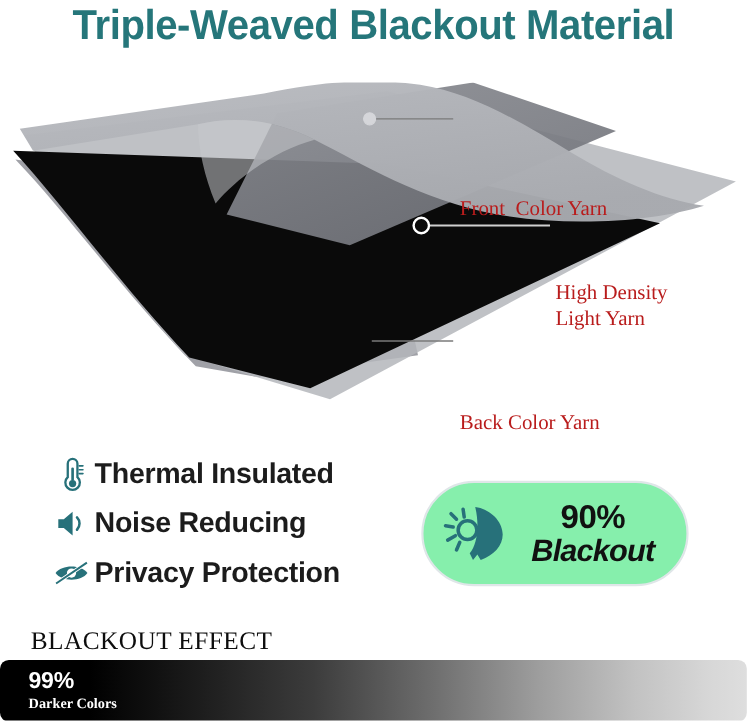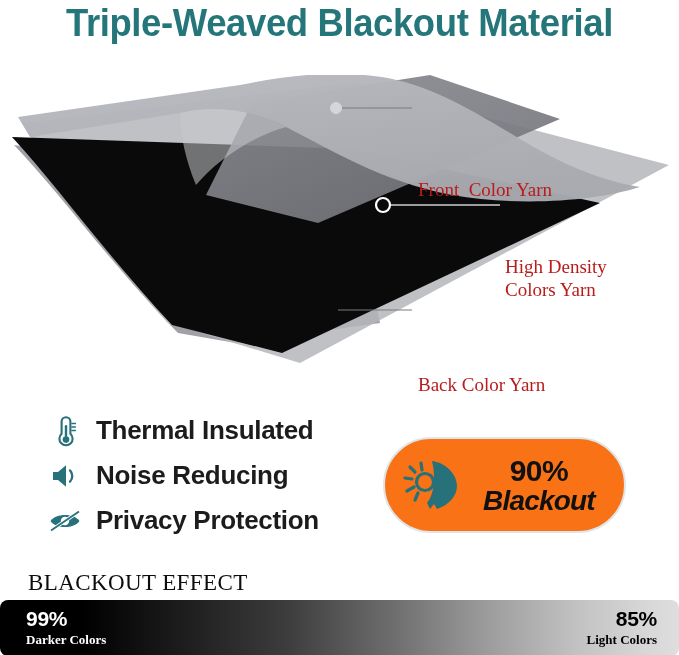--- a/index.html
+++ b/index.html
@@ -70,39 +70,38 @@
   }
   .feature-icon {
     width: 40px;
     height: 36px;
     display: flex;
     align-items: center;
     justify-content: center;
     flex: 0 0 40px;
   }
   .feature-label {
-    margin-left: 10px;
     font-family: "Liberation Sans", sans-serif;
     font-weight: bold;
     font-size: 26px;
     color: #1c1c1c;
     letter-spacing: -0.3px;
     white-space: nowrap;
   }
 
   
   .badge {
     position: absolute;
     left: 383px;
     top: 437px;
     width: 243px;
     height: 96px;
     border: 2px solid #dfe6e8;
     border-radius: 48px;
-    background: #f97316;
+    background: #86efac;
     display: flex;
     align-items: center;
     box-sizing: border-box;
   }
   .badge-icon {
     width: 78px;
     height: 62px;
     margin-left: 14px;
     flex: 0 0 78px;
     display: flex;
@@ -228,21 +227,21 @@
     </g>
     <circle cx="383" cy="130" r="7" fill="#0a0a0a" stroke="#ffffff" stroke-width="2.2"></circle>
 
     <g stroke="#7a7a7a" stroke-width="1.2" fill="none">
       <line x1="338" y1="235" x2="412" y2="235"></line>
     </g>
   </svg>
 
   <div class="lbl lbl-front">Front  Color Yarn</div>
   <div class="lbl lbl-high">High Density
-Colors Yarn</div>
+Light Yarn</div>
   <div class="lbl lbl-back">Back Color Yarn</div>
 </div>
 
 <div class="features">
 
   <div class="feature-row">
     <span class="feature-icon">
       <svg width="26" height="34" viewBox="0 0 26 34" xmlns="http://www.w3.org/2000/svg">
         <path d="M13 3.2 a4.4 4.4 0 0 1 4.4 4.4 v12.2 a6.6 6.6 0 1 1 -8.8 0 V7.6 A4.4 4.4 0 0 1 13 3.2 Z" fill="none" stroke="#27717a" stroke-width="2.1"></path>
         <circle cx="13" cy="25.6" r="3.3" fill="#27717a"></circle>
@@ -304,17 +303,13 @@
   </span>
 </div>
 
 <div class="effect-title">BLACKOUT EFFECT</div>
 
 <div class="bar">
   <div class="bar-left">
     <div class="bar-pct">99%</div>
     <div class="bar-sub">Darker Colors</div>
   </div>
-  <div class="bar-right">
-    <div class="bar-pct">85%</div>
-    <div class="bar-sub">Light Colors</div>
-  </div>
 </div>
 
 </body></html>

